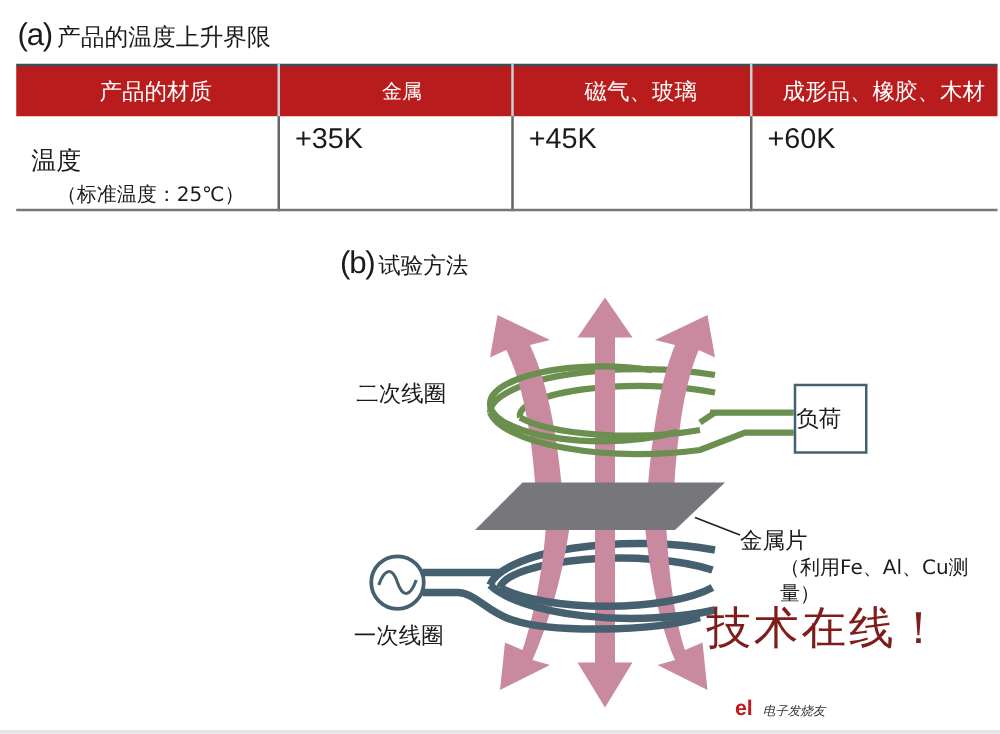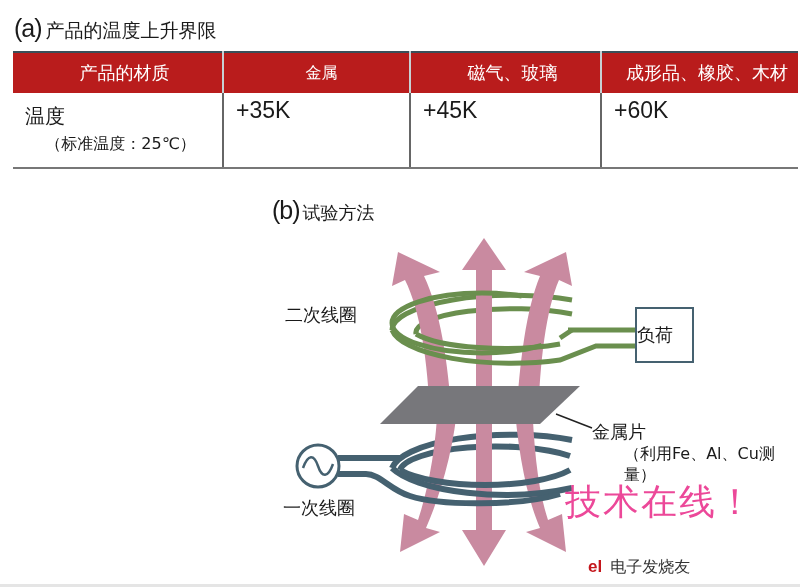--- a/index.html
+++ b/index.html
@@ -9,33 +9,33 @@
   .title-a .letter { font-family: "Liberation Sans", sans-serif; font-size: 25px; margin-right: 4px; letter-spacing: -1px; }
   table.limits { position: absolute; left: 13px; top: 51px; width: 785px; border-collapse: collapse; }
   table.limits th { background: #b91c1c; color: #ffffff; font-weight: normal; text-align: center;
                     height: 40px; padding: 0 0 0 14px; font-size: 18px; border-right: 2px solid #c7d0d4;
                     border-top: 2px solid #3a4f59; }
   table.limits th.bold { font-weight: normal; font-size: 16px; padding-left: 10px; }
   table.limits th:last-child { border-right: none; }
   table.limits td { vertical-align: top; height: 70px; padding: 4px 0 0 12px; border-right: 2px solid #666;
                     border-bottom: 2px solid #777; font-family: "Liberation Sans", sans-serif; font-size: 23px; }
   table.limits td:last-child { border-right: none; }
-  td .main { font-family: Liberation Serif, serif; font-size: 20px; display: block; margin-top: 6px; }
+  td .main { font-family: Liberation Serif, serif; font-size: 20px; display: block; margin-top: 18px; }
   td .sub { font-family: "DejaVu Sans", sans-serif; font-size: 16px; display: block; margin-top: 4px; margin-left: -6px; text-align: center; }
   .title-b { position: absolute; left: 272px; top: 196px; font-size: 18px; display: flex; align-items: baseline; }
   .title-b .letter { font-family: "Liberation Sans", sans-serif; font-size: 25px; margin-right: 3px; letter-spacing: -1px; }
   .lbl { position: absolute; font-size: 18px; }
   .lbl-sub { position: absolute; font-size: 16px; margin-left: 32px; }
   .load-box { position: absolute; left: 635px; top: 307px; width: 55px; height: 52px; border: 2px solid #456170;
               background: #fff; display: flex; align-items: center; justify-content: flex-start; font-size: 18px; }
-  .wm { position: absolute; left: 565px; top: 478px; font-size: 36px; color: #ec4899; letter-spacing: 2px; }
+  .wm { position: absolute; left: 565px; top: 478px; font-size: 36px; color: #7f1d1d; letter-spacing: 2px; }
   .brand { position: absolute; left: 588px; top: 557px; font-size: 14px; display: flex; align-items: baseline; }
   .brand .e1 { color: #c4161c; font-weight: bold; font-family: "Liberation Sans", sans-serif; font-size: 17px; }
   .brand .e2 { color: #1a1a1a; font-weight: bold; font-family: "Liberation Sans", sans-serif; font-size: 17px; }
-  .brand .cn { margin-left: 8px; font-family: "DejaVu Serif", serif; font-size: 16px; color: #333; }
+  .brand .cn { margin-left: 8px; font-family: "DejaVu Serif", serif; font-size: 10px; color: #333; font-style: italic; }
   svg.diagram { position: absolute; left: 0; top: 0; }
   .bottom-line { position: absolute; left: 0; top: 584px; width: 800px; height: 3px; background: #e5e5e5; }
 </style>
 </head>
 <body>
 
 <div class="title-a">
   <span class="letter">(a)</span>
   <span>产品的温度上升界限</span>
 </div>

